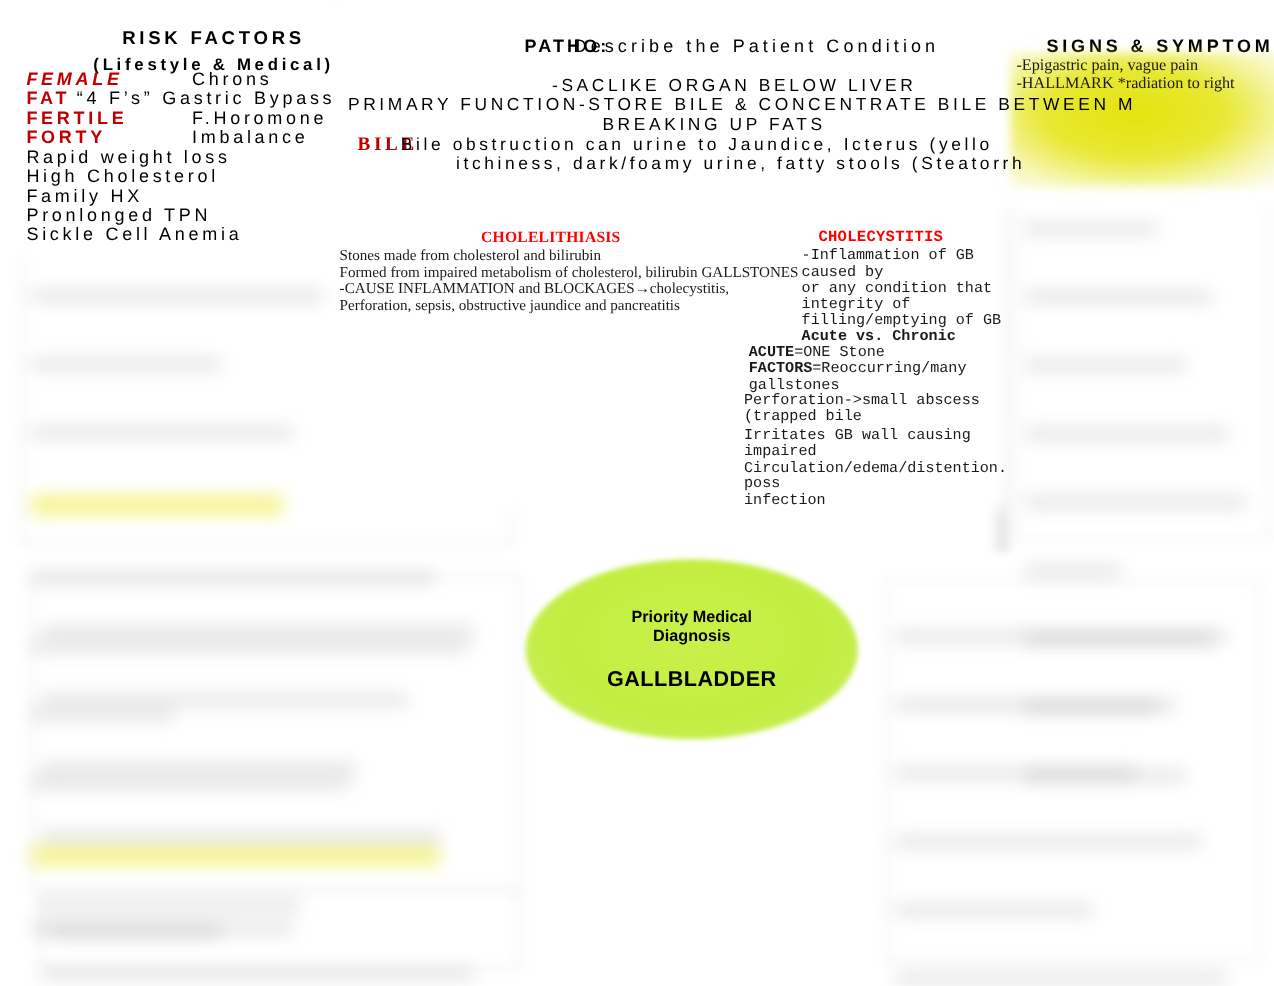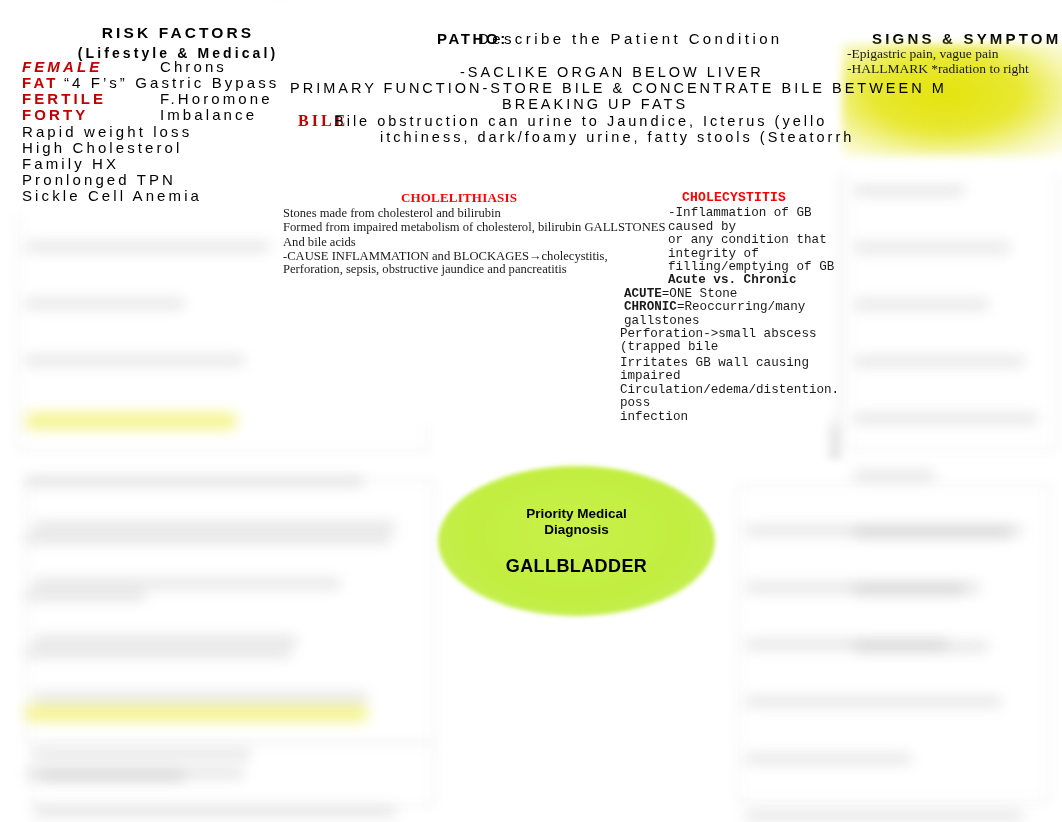--- a/index.html
+++ b/index.html
@@ -251,36 +251,35 @@
   <div class="pathline" style="left:502px; top:96px;">BREAKING UP FATS</div>
 
   <div id="bile-red">BILE</div>
   <div class="pathline" style="left:334px; top:113px;">Bile obstruction can urine to Jaundice, Icterus (yello</div>
   <div class="pathline" style="left:380px; top:129px;">itchiness, dark/foamy urine, fatty stools (Steatorrh</div>
 
   <div class="defcol" style="left:283px; top:191px; width:352px;">
     <span class="ttl">CHOLELITHIASIS</span>
     <div>Stones made from cholesterol and bilirubin</div>
     <div style="white-space:nowrap;">Formed from impaired metabolism of cholesterol, bilirubin GALLSTONES</div>
-    <div style="margin-top:2px;">And bile acids</div>
     <div>-CAUSE INFLAMMATION and BLOCKAGES→cholecystitis,</div>
     <div>Perforation, sepsis, obstructive jaundice and pancreatitis</div>
   </div>
 
   <div class="defcol" style="left:620px; top:191px; width:228px;font-family:Liberation Mono, monospace;">
     <span class="ttl">CHOLECYSTITIS</span>
     <div style="padding-left:48px;">-Inflammation of GB caused by</div>
     <div style="padding-left:48px;">or any condition that</div>
     <div style="padding-left:48px;">integrity of filling/emptying of GB</div>
     <div style="padding-left:48px; font-weight:bold;">Acute vs. Chronic</div>
     <div style="padding-left:4px;">
       <b>ACUTE</b><span>=ONE Stone</span>
     </div>
     <div style="padding-left:4px;">
-      <b>CHRONIC</b><span>=Reoccurring/many gallstones</span>
+      <b>FACTORS</b><span>=Reoccurring/many gallstones</span>
     </div>
     <div style="padding-left:0px;">Perforation-&gt;small abscess (trapped bile</div>
     <div style="padding-left:0px; margin-top:2px;">Irritates GB wall causing impaired</div>
     <div style="padding-left:0px;">Circulation/edema/distention. poss</div>
     <div style="padding-left:0px;">infection</div>
   </div>
 
   <div id="ellipse"></div>
   <div id="ellipse-txt">
     <div class="sm">Priority Medical</div>

